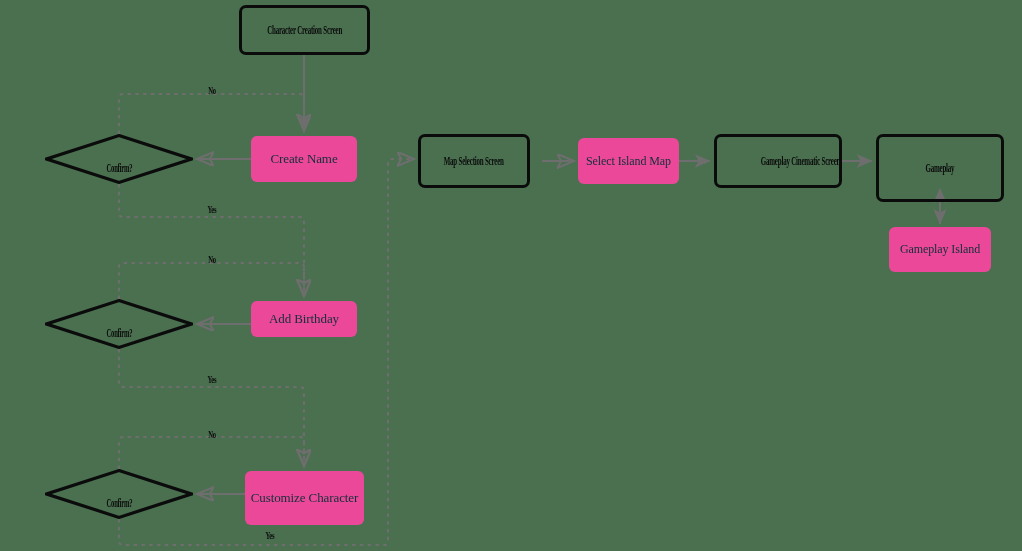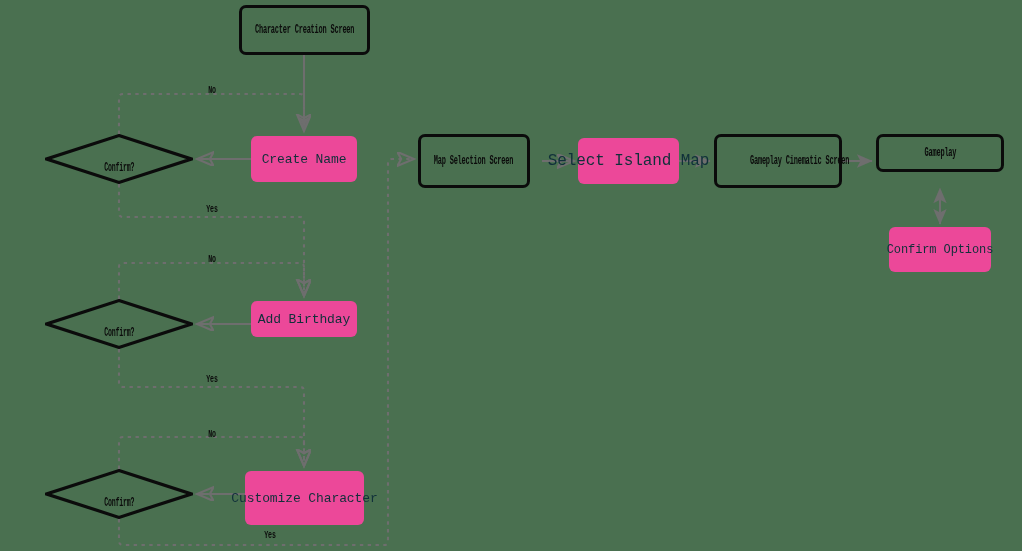--- a/index.html
+++ b/index.html
@@ -6,21 +6,21 @@
     margin: 0;
     padding: 0;
     background: #4a7050;
   }
   #canvas {
     position: relative;
     width: 1022px;
     height: 551px;
     background: #4a7050;
     overflow: hidden;
-    font-family: Liberation Mono, monospace;
+    font-family: Liberation Serif, serif;
   }
   #edges {
     position: absolute;
     left: 0;
     top: 0;
     width: 1022px;
     height: 551px;
   }
   .obox {
     position: absolute;
@@ -190,33 +190,33 @@
     <div class="dlabel">
       <span>Confirm?</span>
     </div>
   </div>
 
   <div class="obox" style="left:418px; top:134px; width:112px; height:54px;">
     <span class="lbl">Map Selection Screen</span>
   </div>
 
   <div class="tbox" style="left:578px; top:138px; width:101px; height:46px;">
-    <span class="lbl" style="font-size:16px;">Select Island Map</span>
+    <span class="lbl" style="font-size:12px;">Select Island Map</span>
   </div>
 
   <div class="obox" style="left:714px; top:134px; width:128px; height:54px;padding-left:44px;">
     <span class="lbl">Gameplay Cinematic Screen</span>
   </div>
 
-  <div class="obox" style="left:876px; top:134px; width:128px; height:38px;justify-content:center;">
+  <div class="obox" style="left:876px; top:134px; width:128px; height:68px;justify-content:center;">
     <span class="lbl">Gameplay</span>
   </div>
 
   <div class="tbox" style="left:889px; top:227px; width:102px; height:45px;">
-    <span class="lbl" style="font-size:12px;">Confirm Options</span>
+    <span class="lbl" style="font-size:12px;">Gameplay Island</span>
   </div>
 
   <div class="elabel" style="left:212px; top:84px;">No</div>
   <div class="elabel" style="left:212px; top:203px;">Yes</div>
   <div class="elabel" style="left:212px; top:253px;">No</div>
   <div class="elabel" style="left:212px; top:373px;">Yes</div>
   <div class="elabel" style="left:212px; top:428px;">No</div>
   <div class="elabel" style="left:270px; top:529px;">Yes</div>
 
 </div>

